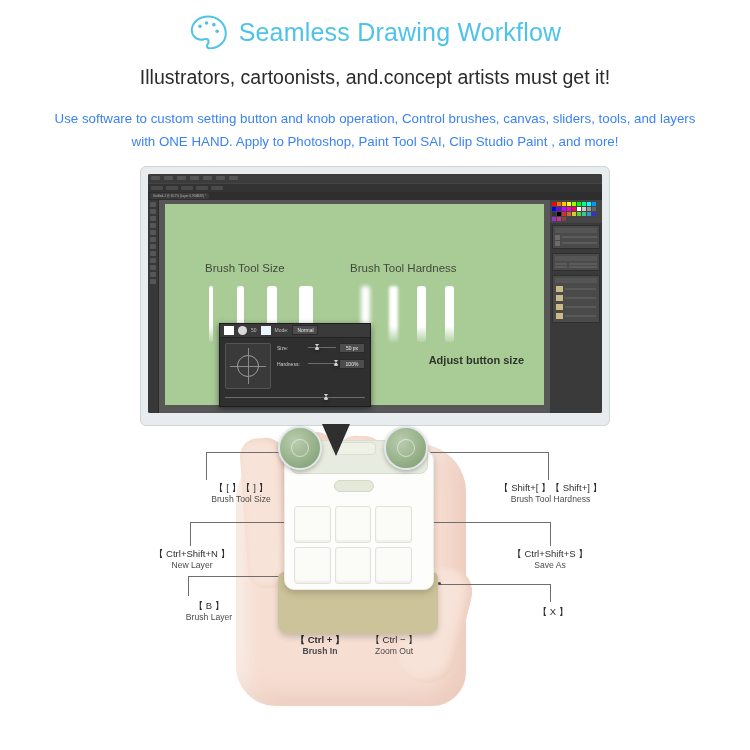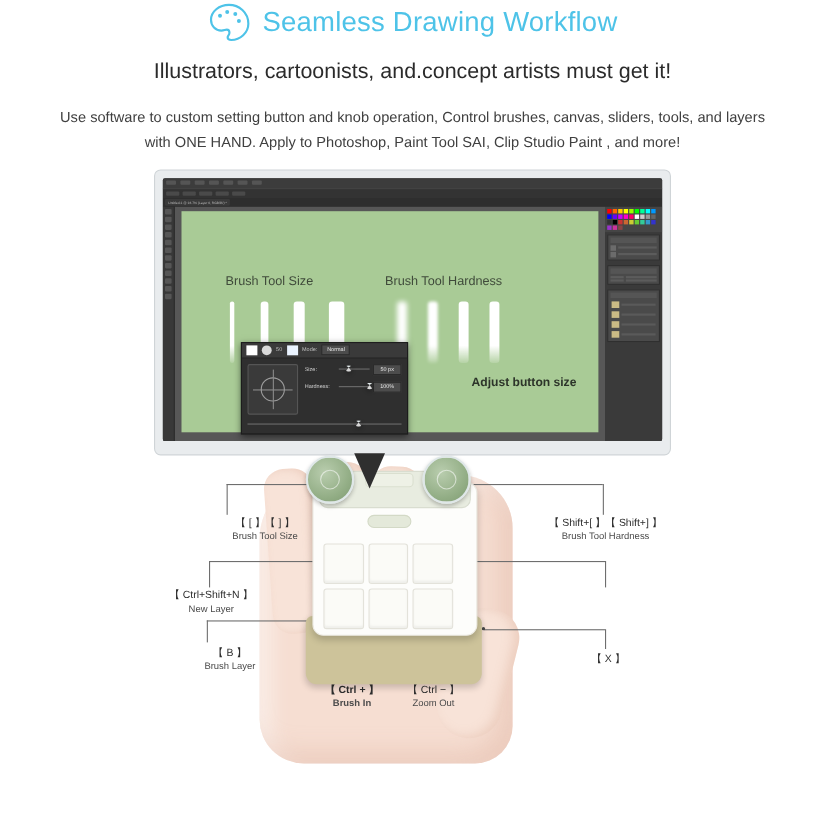--- a/index.html
+++ b/index.html
@@ -4,34 +4,34 @@
 <style>
   * { box-sizing: border-box; }
   html, body { margin:0; padding:0; }
   body {
     width:750px; height:750px; background:#ffffff;
     font-family:"Liberation Sans", sans-serif;
     color:#333; overflow:hidden; position:relative;
   }
 
   
-  .header { padding-top:2px; text-align:center; }
+  .header { padding-top:14px; text-align:center; }
   .title-row {
     display:flex; align-items:center; justify-content:center; gap:10px;
   }
   .palette-icon { width:40px; height:36px; flex:0 0 auto; }
   .main-title {
     font-size:25px; color:#4ec3e8; letter-spacing:.2px; font-weight:400;
   }
   .subtitle {
     margin-top:16px; font-size:19.5px; color:#2b2b2b; font-weight:400;
   }
   .body-copy {
     margin:18px auto 0; width:660px; font-size:13.3px; line-height:1.75;
-    color:#404040; text-align:center;
+    color:#3b82f6; text-align:center;
   }
 
   
   .monitor-wrap { position:relative; margin:12px auto 0; width:470px; }
   .monitor {
     position:relative; width:470px; height:260px;
     background:#e9ecee; border:1px solid #cfd4d7; border-radius:6px;
     padding:7px 7px 12px 7px;
   }
   .monitor-inner {
@@ -516,20 +516,24 @@
   <div class="callout" style="left:478px; top:56px; width:145px;">
     <span class="code">【 Shift+[ 】【 Shift+] 】</span>
     <span class="desc">Brush Tool Hardness</span>
   </div>
 
   <div class="callout" style="left:136px; top:122px; width:112px;">
     <span class="code">【 Ctrl+Shift+N 】</span>
     <span class="desc">New Layer</span>
   </div>
 
+  <div class="callout" style="left:494px; top:122px; width:112px;">
+    <span class="code">【 Ctrl+Shift+S 】</span>
+    <span class="desc">Save As</span>
+  </div>
 
   <div class="callout" style="left:166px; top:174px; width:86px;">
     <span class="code">【 B 】</span>
     <span class="desc">Brush Layer</span>
   </div>
 
   <div class="callout" style="left:478px; top:180px; width:150px; white-space:normal;">
     <span class="code">【 X 】</span>
   </div>
 

